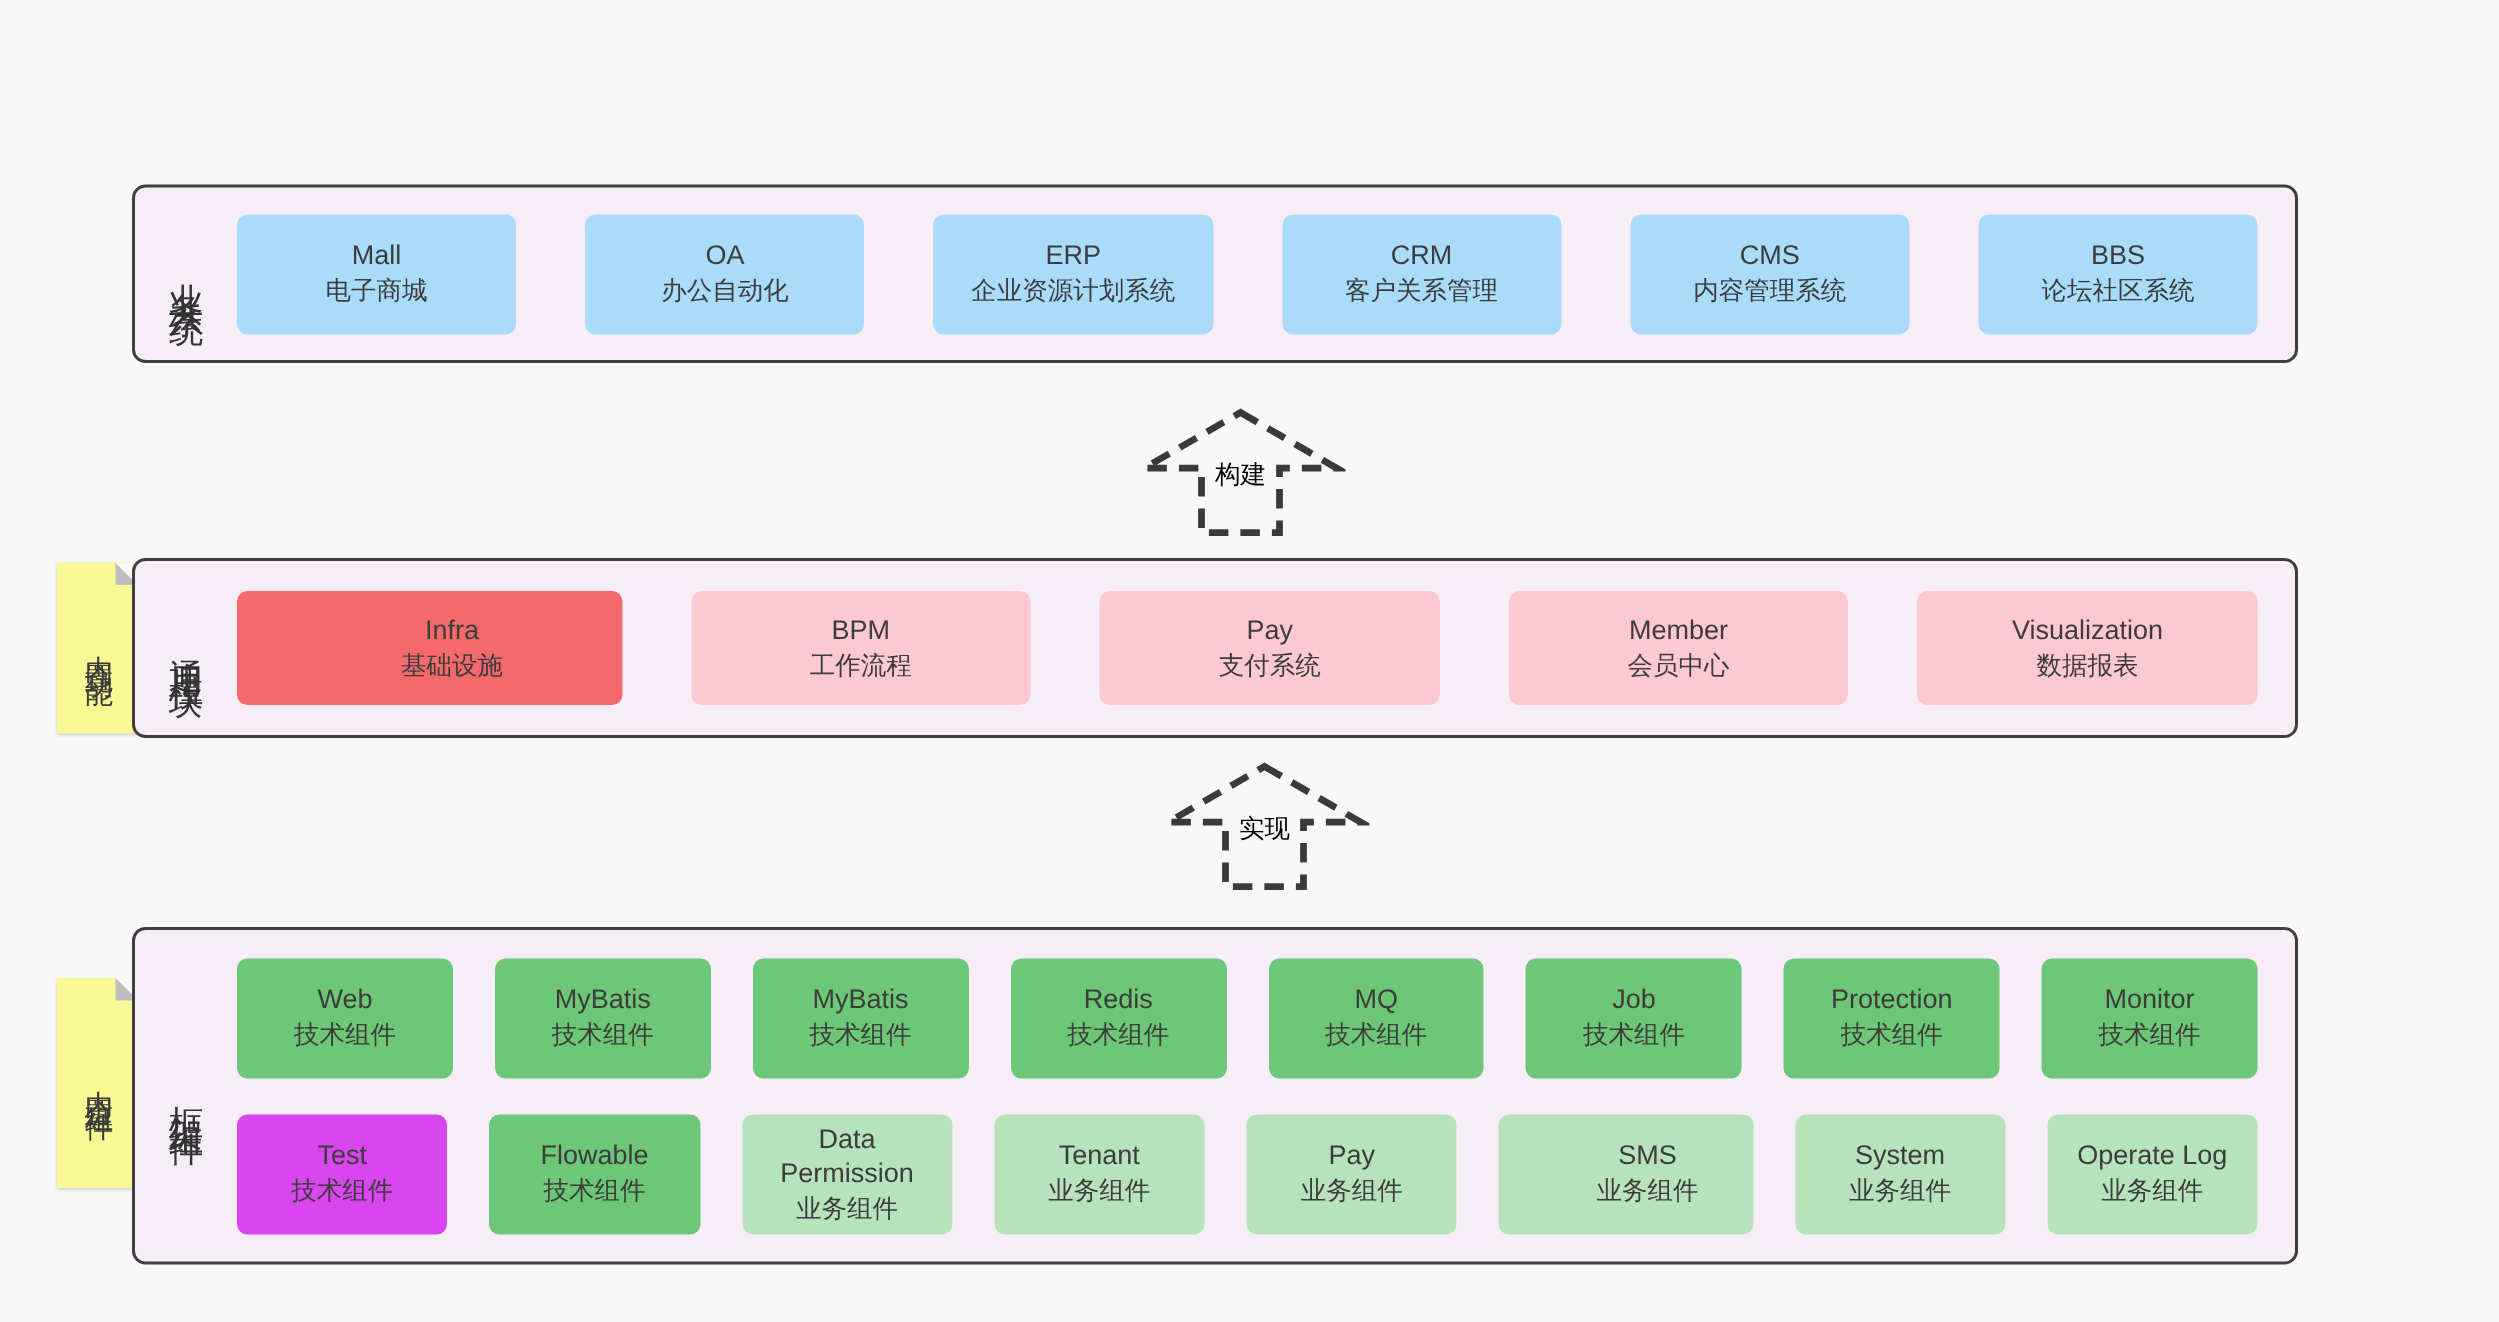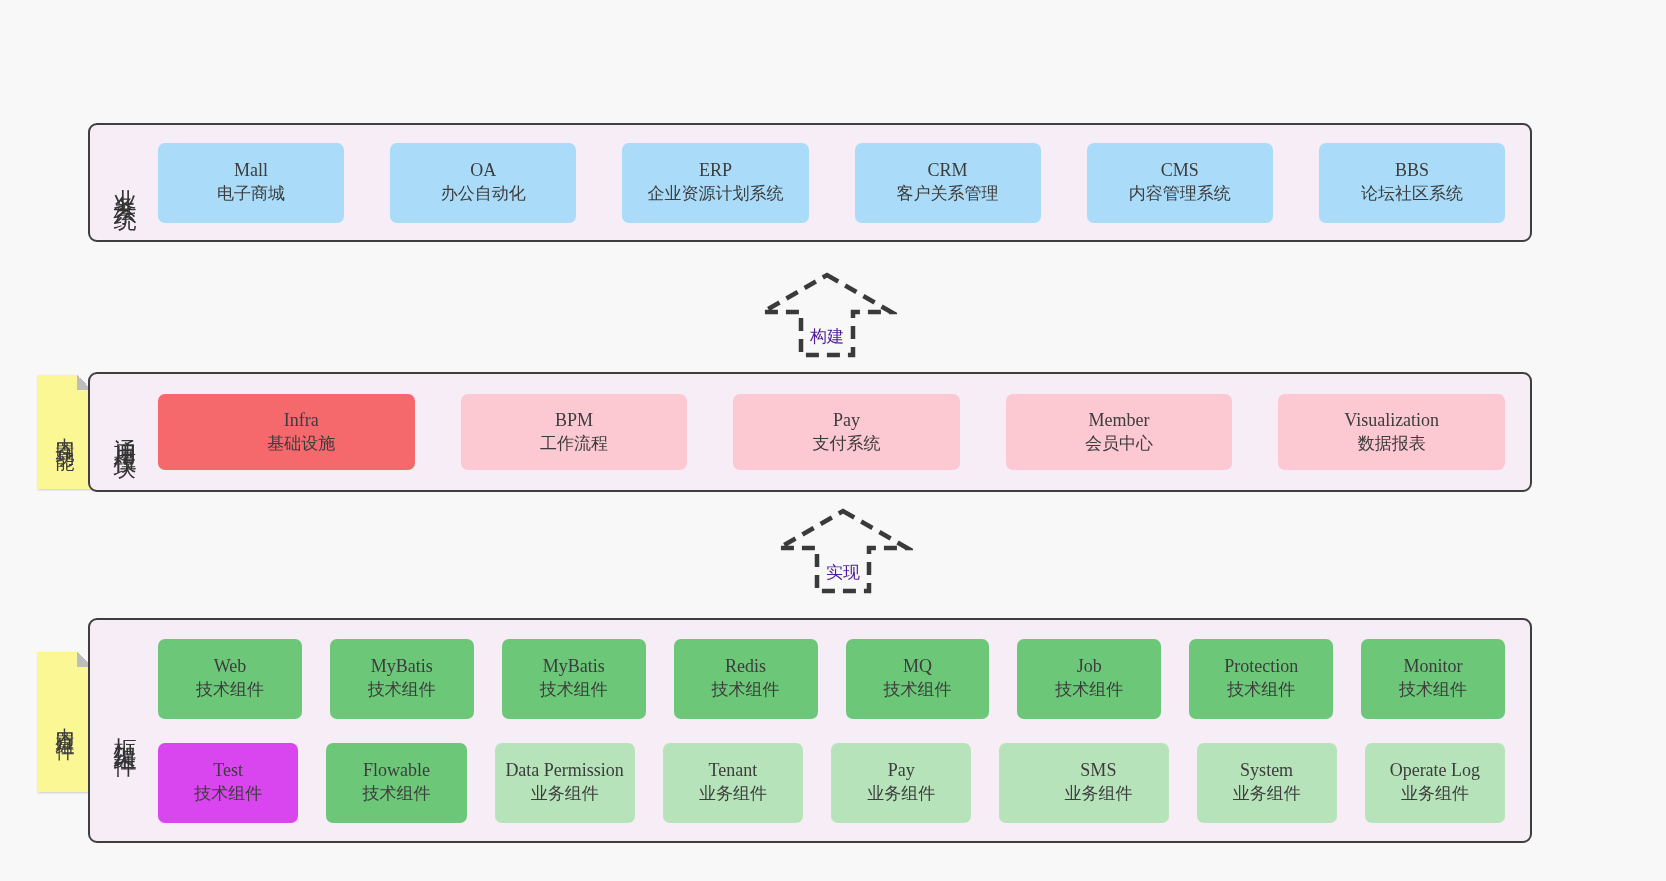--- a/index.html
+++ b/index.html
@@ -3,21 +3,21 @@
 <meta charset="utf-8">
 <style>
   html,body{margin:0;padding:0;}
   body{
     width:1666px;height:881px;
     background:#f8f8f8;
     font-family:"Liberation Sans","DejaVu Sans",sans-serif;
     color:#3c3c3c;
     overflow:hidden;
   }
-  .page{position:relative;width:1666px;height:881px;font-family:Liberation Serif, serif;}
+  .page{position:relative;width:1666px;height:881px;}
 
   
   .panel{
     position:absolute;left:88px;width:1444px;
     background:#f7edf6;
     border:2px solid #3f3f3f;
     border-radius:9px;
     box-sizing:border-box;
     display:flex;align-items:center;
     padding:0 25px 0 12px;
@@ -70,24 +70,24 @@
   .sticky-fold{
     position:absolute;top:0;right:0;width:15px;height:15px;
     background:linear-gradient(to bottom left,#f8f8f8 0 50%,#bdbdbd 50% 100%);
   }
 
   
   .arrow{position:absolute;width:140px;height:86px;}
   #arrow-build{left:757px;top:272px;}
   #arrow-implement{left:773px;top:508px;}
   .arrow-label{
-    position:absolute;left:50%;top:52px;transform:translateX(-50%);
+    position:absolute;left:50%;top:32px;transform:translateX(-50%);
     background:#f8f8f8;
     padding:1px 4px;
-    font-size:17px;color:#4c1d95;white-space:nowrap;text-align:center;
+    font-size:17px;color:#000000;white-space:nowrap;text-align:center;
   }
 </style>
 </head>
 <body>
 
 <div class="page">
 
   <section class="panel" id="panel-business">
     <div class="v-label-wrap">
       <span class="v-label">业务系统</span>

